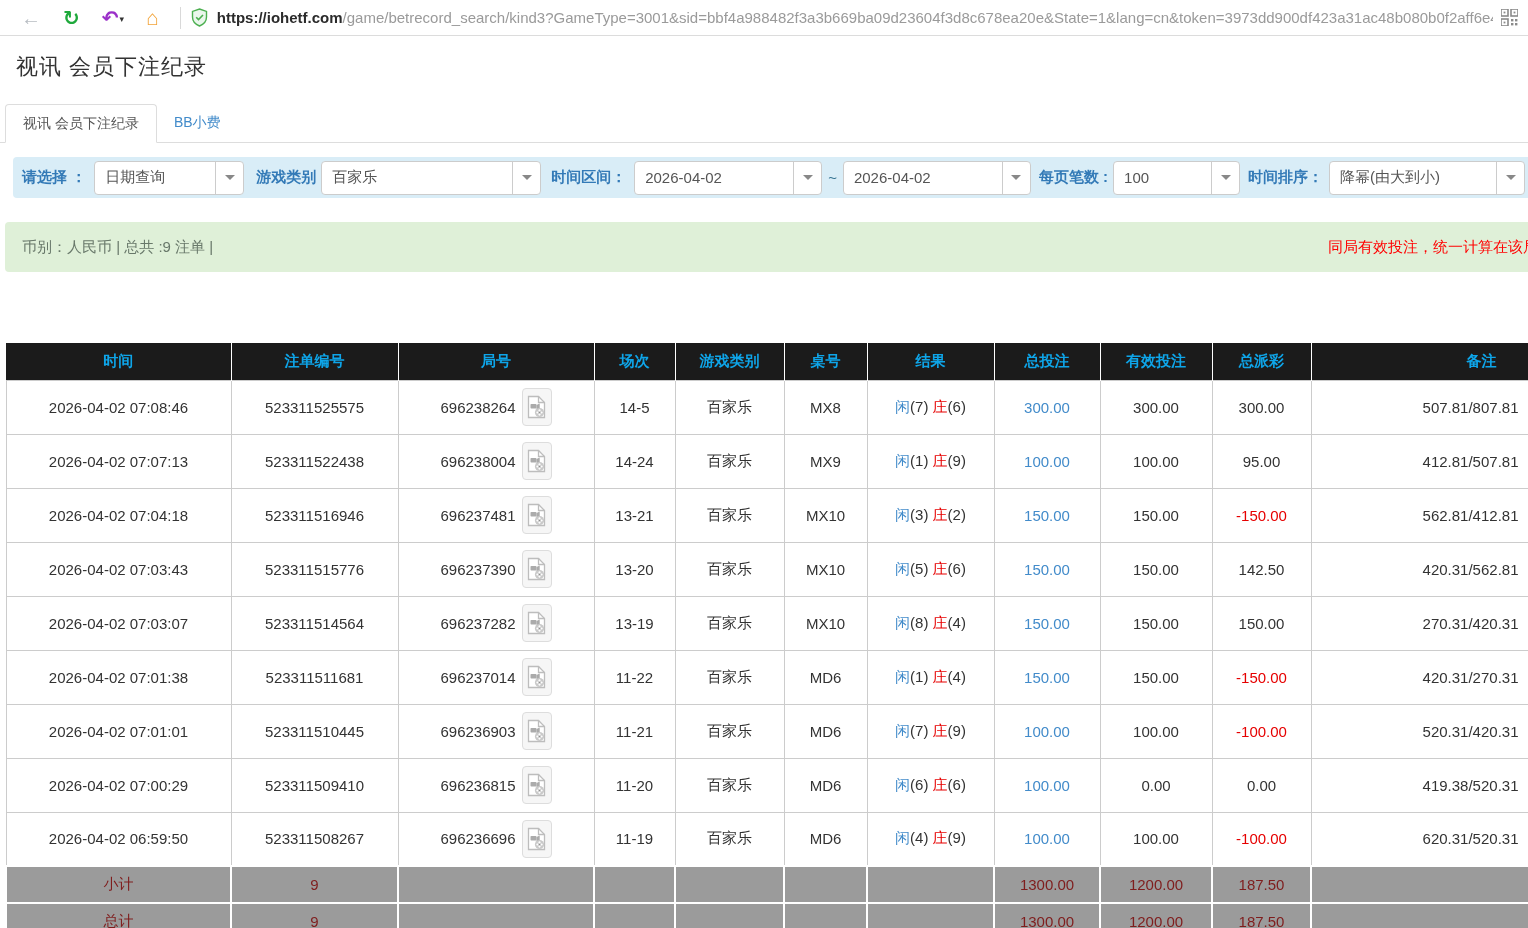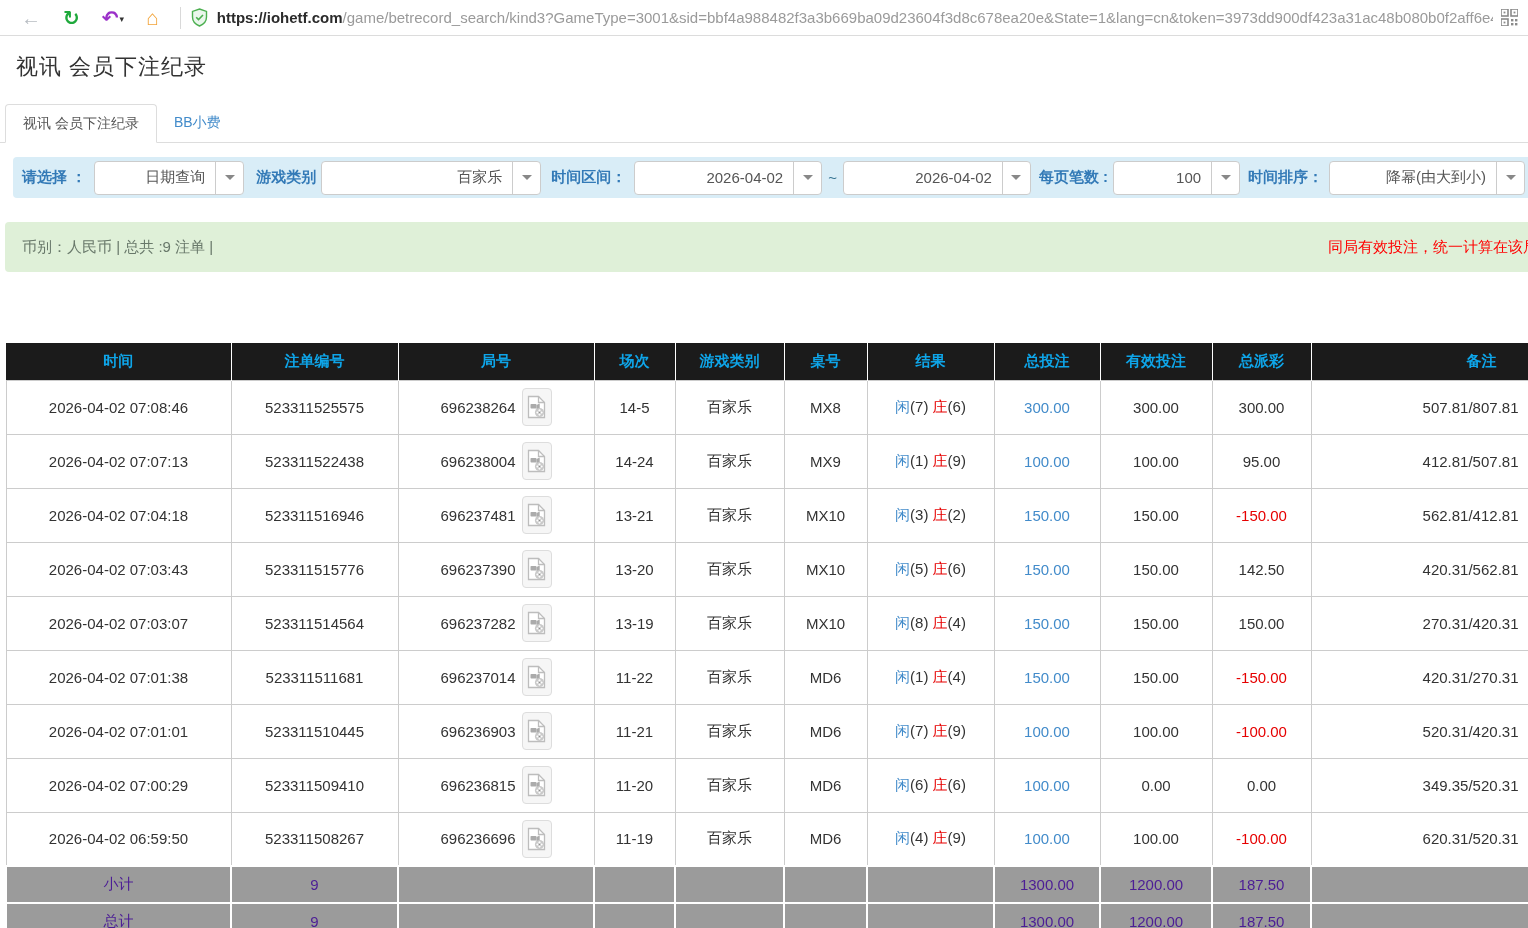--- a/index.html
+++ b/index.html
@@ -28,21 +28,21 @@
   .tab.active { border:1px solid #ddd; border-bottom:1px solid #fff; border-radius:4px 4px 0 0;
     background:#fff; color:#555; margin-bottom:-1px; }
   .tab.inactive { color:#428bca; }
 
   
   .filter-bar { margin:14px 0 0 13px; height:41px; background:#d9edf7; border-radius:4px 0 0 4px;
     display:flex; align-items:center; padding-left:9px; overflow:hidden; white-space:nowrap; }
   .f-label { color:#337ab7; font-weight:bold; font-size:15px; flex:0 0 auto; }
   .sel { background:#fff; border:1px solid #ccc; border-radius:4px; height:34px; display:flex;
     align-items:center; flex:0 0 auto; cursor:pointer; }
-  .sel-text { font-size:15px; color:#555; padding:0 10px; flex:1; overflow:hidden;text-align:right; }
+  .sel-text { font-size:15px; color:#555; padding:0 10px; flex:1; overflow:hidden; }
   .sel-arrow { width:28px; height:100%; border-left:1px solid #ccc; display:flex;
     align-items:center; justify-content:center; }
   .caret { width:0; height:0; border-left:5px solid transparent; border-right:5px solid transparent;
     border-top:5px solid #888; }
   .tilde { color:#31708f; font-size:15px; margin:0 6px; flex:0 0 auto; }
 
   
   .summary { margin:24px 0 0 5px; height:50px; background:#dff0d8; border-radius:4px 0 0 4px;
     display:flex; align-items:center; padding:0 0 0 17px; position:relative; overflow:hidden; }
   .summary-left { color:#68786a; font-size:15px; }
@@ -57,21 +57,21 @@
   tbody td { background:#fff; border:1px solid #ccc; height:54px; text-align:center;
     font-size:15px; color:#333; }
   td.right, th.right { text-align:right; padding-right:10px; }
   .blue { color:#428bca; cursor:pointer; }
   .neg { color:#e60000; }
   .res-p { color:#428bca; }
   .res-b { color:#e60000; }
   .round-flex { display:inline-flex; align-items:center; gap:6px; }
   .vid-btn { width:30px; height:38px; background:#f6f6f6; border:1px solid #ddd; border-radius:4px;
     display:inline-flex; align-items:center; justify-content:center; cursor:pointer; }
-  tfoot td { background:#9b9b9b; color:#4c1d95; font-size:15px; height:37px; text-align:center;
+  tfoot td { background:#9b9b9b; color:#7f1d1d; font-size:15px; height:37px; text-align:center;
     border:2px solid #fff; }
 </style>
 </head>
 <body>
 
 <div class="chrome">
   <span class="nav-ico back">←</span>
   <span class="nav-ico refresh">↻</span>
   <span class="nav-ico undo"><span>↶</span><span class="undo-caret">▾</span></span>
   <span class="nav-ico home">⌂</span>
@@ -411,21 +411,21 @@
                 </svg>
               </span>
             </span></td>
           <td>11-20</td>
           <td>百家乐</td>
           <td>MD6</td>
           <td><span class="res-p">闲</span><span class="">(6) </span><span class="res-b">庄</span><span class="">(6)</span></td>
           <td class="blue">100.00</td>
           <td>0.00</td>
           <td>0.00</td>
-          <td class="right">349.35/520.31</td>
+          <td class="right">419.38/520.31</td>
         </tr>
         <tr>
           <td>2026-04-02 06:59:50</td>
           <td>523311508267</td>
           <td><span class="round-flex">
               <span>696236696</span>
               <span class="vid-btn">
                 <svg width="19" height="24" viewBox="0 0 19 24">
                   <path d="M1.5 1.5 h10 l6 6 v15 h-16 z" fill="#fff" stroke="#bdbdbd" stroke-width="1.3"></path>
                   <path d="M11.5 1.5 v6 h6" fill="none" stroke="#bdbdbd" stroke-width="1.3"></path>

